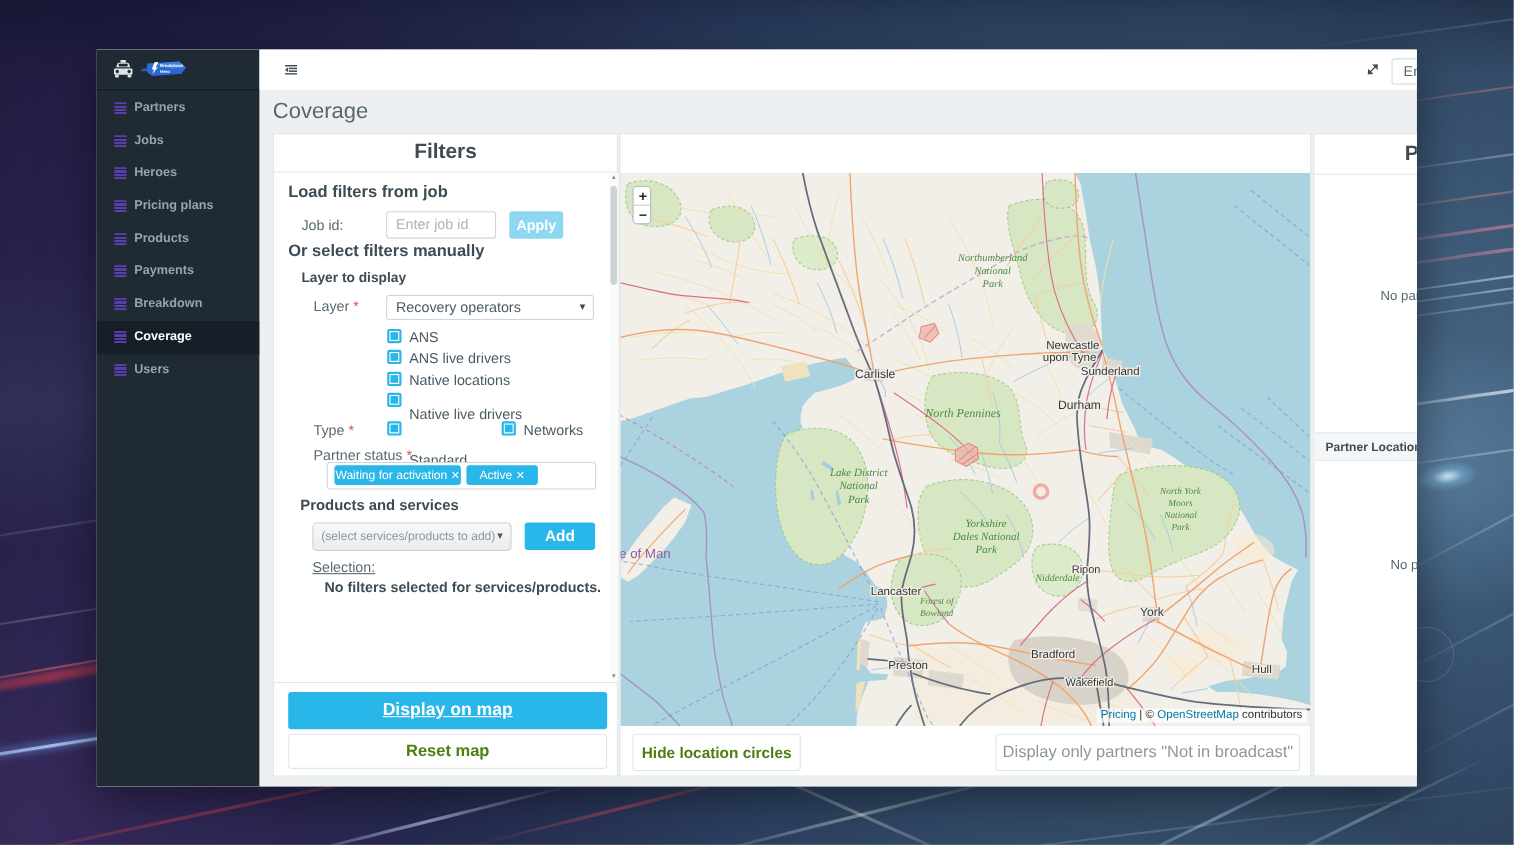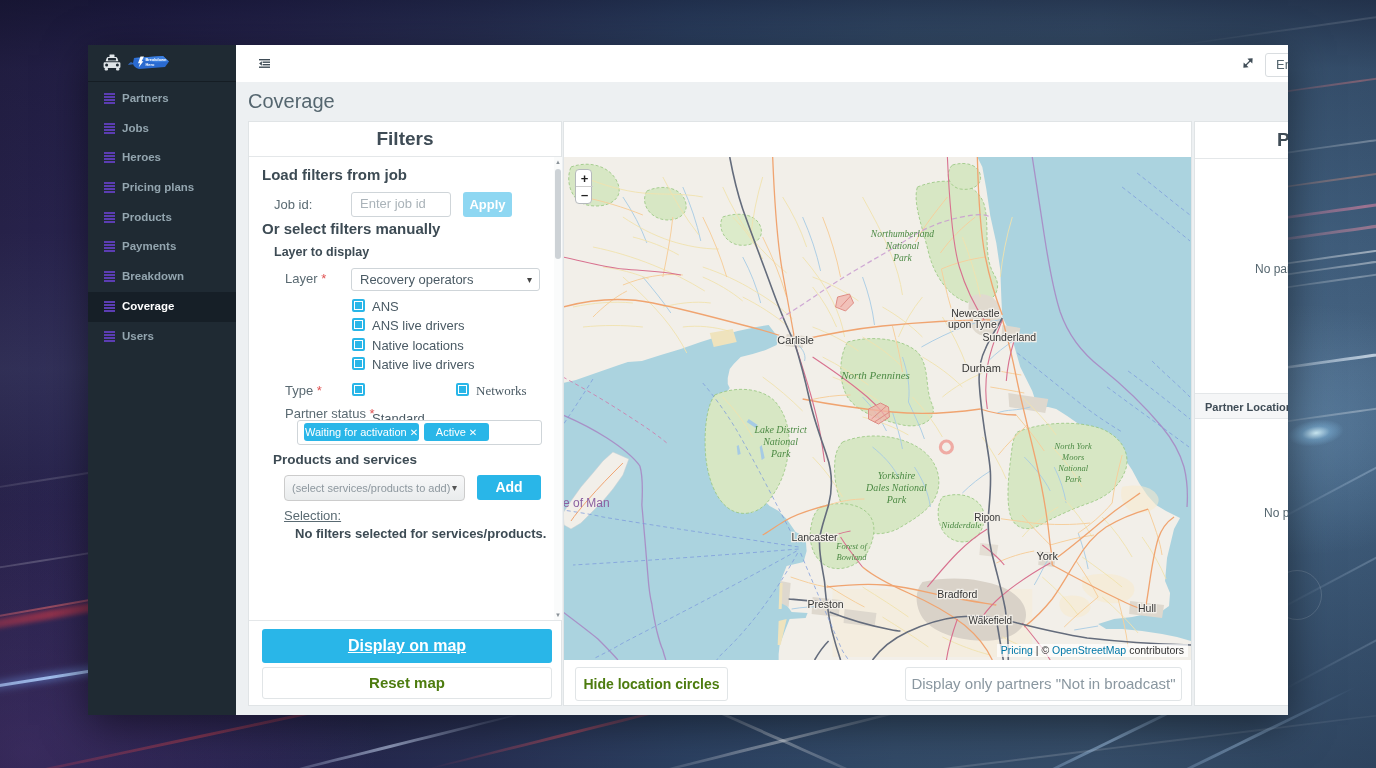--- a/index.html
+++ b/index.html
@@ -195,26 +195,26 @@
         <div class="h2" style="left:25px; top:88px;">Layer to display</div>
         <div class="lbl" style="left:36px; top:114px;">Layer <span class="req">*</span></div>
         <div class="inp" style="left:102px; top:111px; width:189px; height:23px; color:#4a5a64;">Recovery operators<span class="car">▾</span></div>
         <div class="cb" style="left:103px; top:142px;"></div>
           <div class="clbl" style="left:123px; top:142px;">ANS</div>
         <div class="cb" style="left:103px; top:161px;"></div>
           <div class="clbl" style="left:123px; top:161px;">ANS live drivers</div>
         <div class="cb" style="left:103px; top:181px;"></div>
           <div class="clbl" style="left:123px; top:181px;">Native locations</div>
         <div class="cb" style="left:103px; top:200px;"></div>
-          <div class="clbl" style="left:123px; top:200px;">Native live drivers</div>
+          <div class="clbl" style="left:123px; top:212px;">Native live drivers</div>
         <div class="lbl" style="left:36px; top:226px;">Type <span class="req">*</span></div>
         <div class="cb" style="left:103px; top:226px;"></div>
           <div class="clbl" style="left:123px; top:227px;margin-top:27px;">Standard</div>
         <div class="cb" style="left:207px; top:226px;"></div>
-          <div class="clbl" style="left:227px; top:226px;font-family:Liberation Serif, serif;">Networks</div>
+          <div class="clbl" style="left:227px; top:226px;">Networks</div>
         <div class="lbl" style="left:36px; top:249px;">Partner status <span class="req">*</span></div>
         <div class="inp" style="left:48px; top:263px; width:245px; height:25px;"></div>
         <div class="tag" style="left:55px; top:266px; width:115px;">Waiting for activation <span class="x">✕</span></div>
         <div class="tag" style="left:175px; top:266px; width:65px;">Active <span class="x">✕</span></div>
         <div class="h2" style="left:24px; top:295px; font-size:13.5px;">Products and services</div>
         <div class="gsel" style="left:35px; top:318px; width:181px; height:26px;">(select services/products to add)<span class="car" style="color:#555;">▾</span></div>
         <div class="btnb" style="left:228px; top:318px; width:64px; height:25px; line-height:25px; font-size:14px;">Add</div>
         <div class="lbl" style="left:35px; top:351px;text-decoration:underline;">Selection:</div>
         <div class="h2" style="left:46px; top:369px; font-size:13px;">No filters selected for services/products.</div>
       </div>

